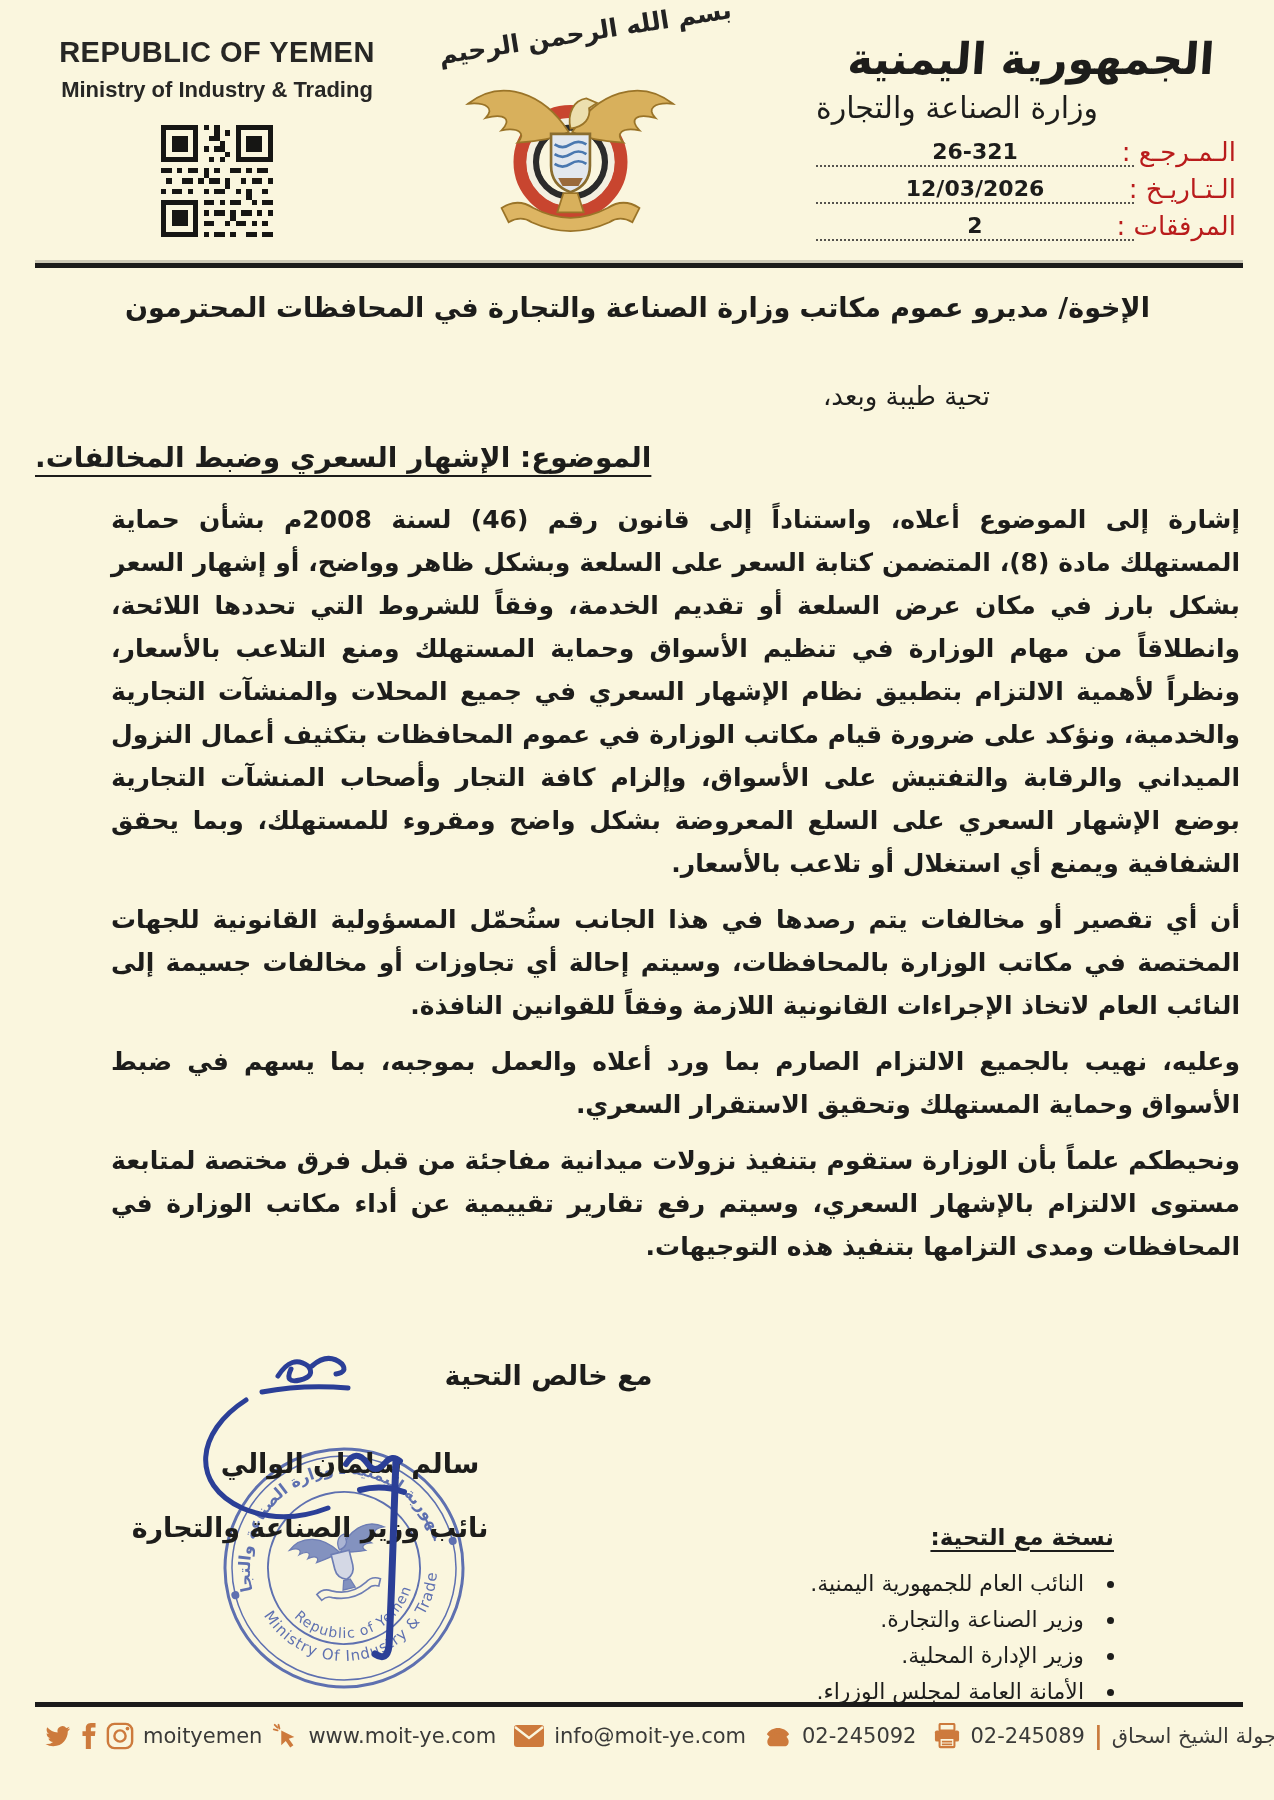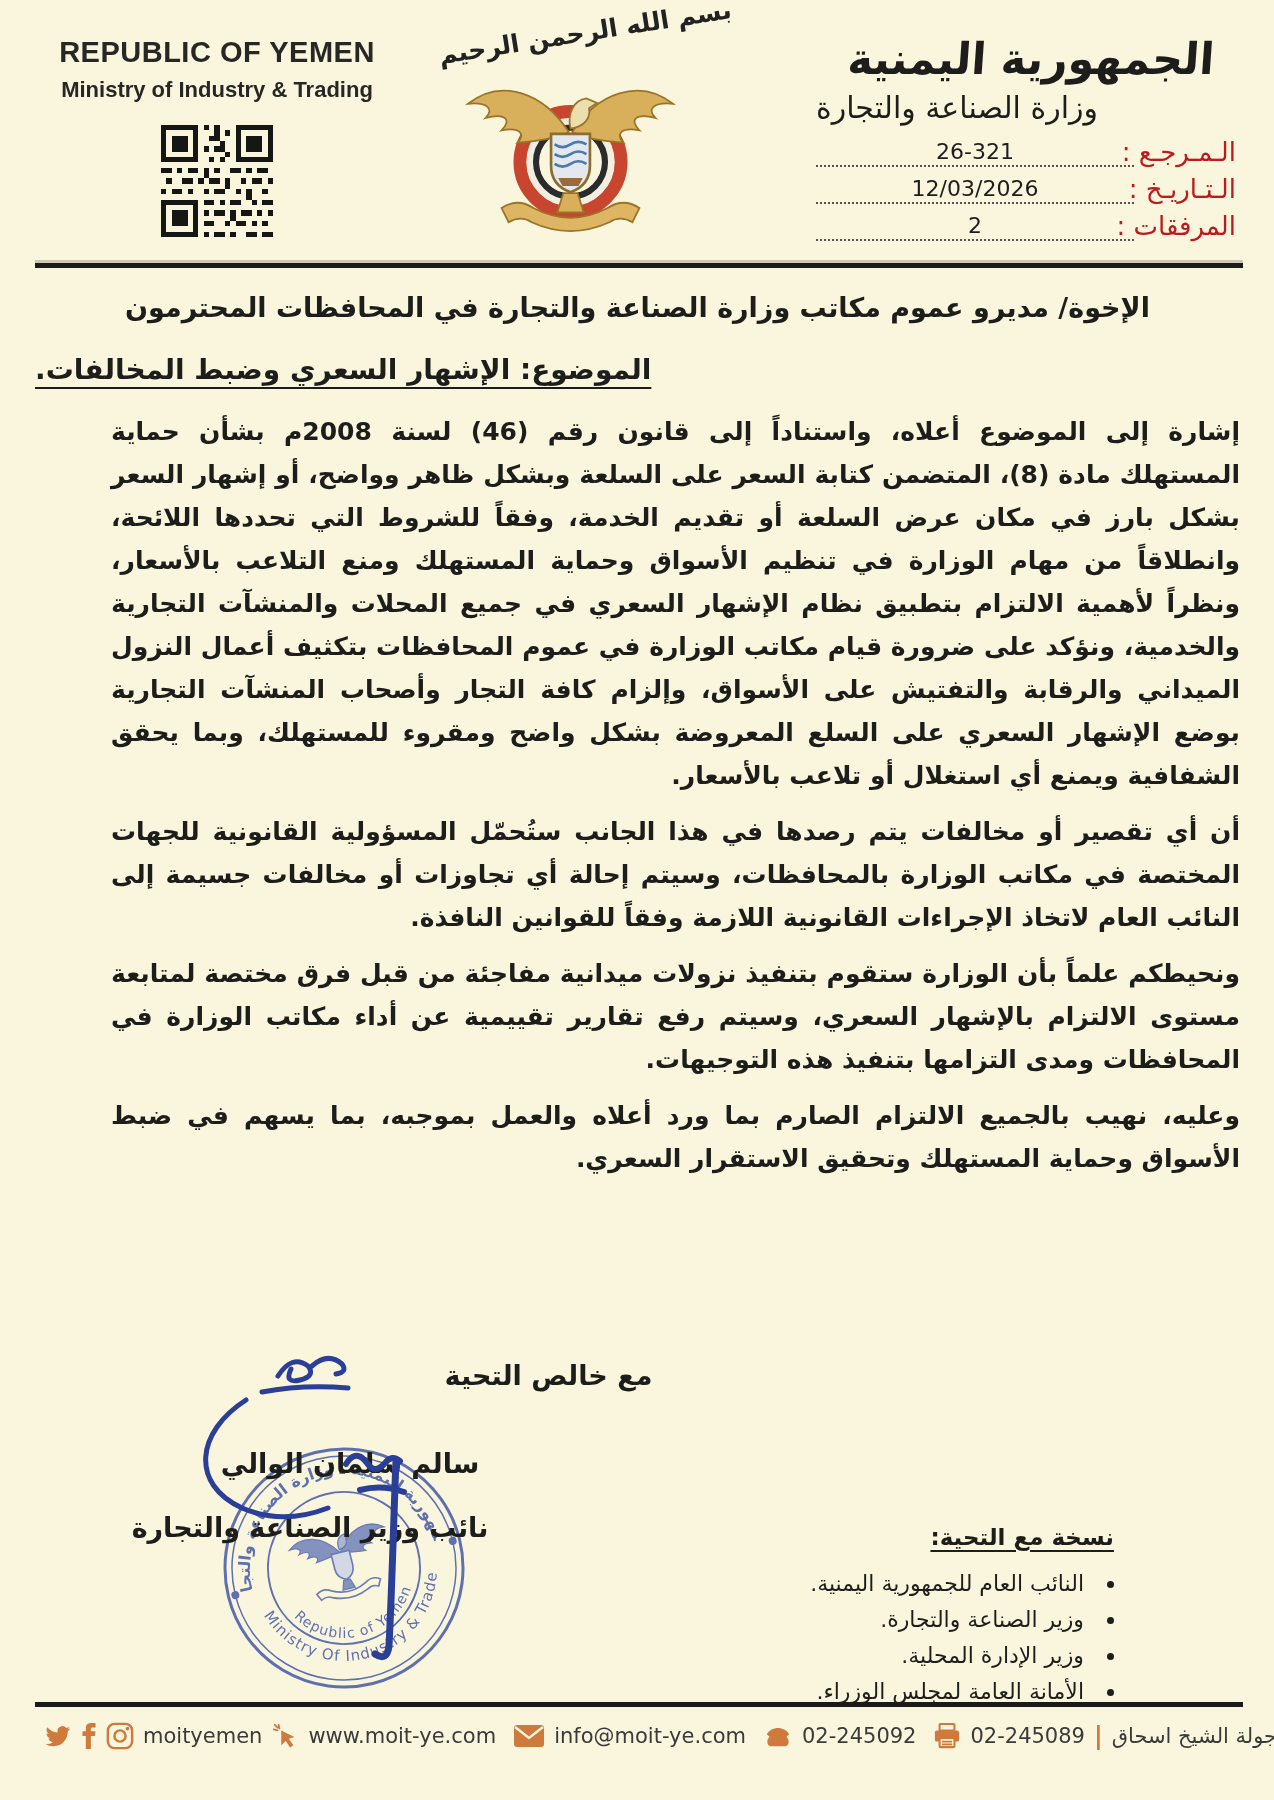--- a/index.html
+++ b/index.html
@@ -19,21 +19,21 @@
   .bismillah { display:inline-block; transform:rotate(-9deg); font-size:25px; font-weight:bold;
     color:#222; letter-spacing:1px; margin-right:-30px; }
   .emblem { margin-top:2px; }
   .hdr-right { position:absolute; right:28px; top:34px; width:430px; direction:rtl; }
   .ar-t1 { font-size:43px; font-weight:bold; text-align:center; transform:skewX(-4deg) scaleY(1.02); }
   .ar-t2 { font-size:30px; font-weight:400; text-align:left; margin-top:6px; }
   .fields { margin-top:12px; padding-right:10px; }
   .frow { display:flex; direction:rtl; align-items:flex-end; margin-top:7px; }
   .flabel { font-size:26px; color:#b91c1c; white-space:nowrap; width:102px; }
   .fvalue { flex:1; border-bottom:2px dotted #55534e; text-align:center;
-    font-size:22px; font-weight:normal; padding-bottom:1px; }
+    font-size:22px; font-weight:bold; padding-bottom:1px; }
   
   .rule { position:absolute; left:35px; right:31px; height:5px; background:#1b1b1a; }
   .rule-top { top:263px; box-shadow:0 -3px 0 #1b1b1a33; }
   .rule-bottom { top:1702px; }
   
   .letter { position:absolute; left:35px; right:34px; top:292px; direction:rtl; }
   .recipient { text-align:center; font-size:27px; font-weight:bold; }
   .greeting { margin-top:58px; text-align:right; padding-left:0; padding-right:0;
     margin-right:250px; font-size:26px; font-weight:500; }
   .circ-title { margin-top:56px; text-align:center; font-size:30px; font-weight:bold;
@@ -119,26 +119,27 @@
         <span class="flabel">المرفقات :</span>
         <span class="fvalue" dir="ltr">2</span>
       </div>
     </div>
   </div>
 
   <div class="rule rule-top"></div>
 
   <div class="letter">
     <div class="recipient">الإخوة/ مديرو عموم مكاتب وزارة الصناعة والتجارة في المحافظات المحترمون</div>
+    <div class="greeting">تحية طيبة وبعد،</div>
     <div class="subject"><span>الموضوع: الإشهار السعري وضبط المخالفات.</span></div>
     <div class="paras">
       <p>إشارة إلى الموضوع أعلاه، واستناداً إلى قانون رقم (46) لسنة 2008م بشأن حماية المستهلك مادة (8)، المتضمن كتابة السعر على السلعة وبشكل ظاهر وواضح، أو إشهار السعر بشكل بارز في مكان عرض السلعة أو تقديم الخدمة، وفقاً للشروط التي تحددها اللائحة، وانطلاقاً من مهام الوزارة في تنظيم الأسواق وحماية المستهلك ومنع التلاعب بالأسعار، ونظراً لأهمية الالتزام بتطبيق نظام الإشهار السعري في جميع المحلات والمنشآت التجارية والخدمية، ونؤكد على ضرورة قيام مكاتب الوزارة في عموم المحافظات بتكثيف أعمال النزول الميداني والرقابة والتفتيش على الأسواق، وإلزام كافة التجار وأصحاب المنشآت التجارية بوضع الإشهار السعري على السلع المعروضة بشكل واضح ومقروء للمستهلك، وبما يحقق الشفافية ويمنع أي استغلال أو تلاعب بالأسعار.</p>
       <p>أن أي تقصير أو مخالفات يتم رصدها في هذا الجانب ستُحمّل المسؤولية القانونية للجهات المختصة في مكاتب الوزارة بالمحافظات، وسيتم إحالة أي تجاوزات أو مخالفات جسيمة إلى النائب العام لاتخاذ الإجراءات القانونية اللازمة وفقاً للقوانين النافذة.</p>
+      <p>وعليه، نهيب بالجميع الالتزام الصارم بما ورد أعلاه والعمل بموجبه، بما يسهم في ضبط الأسواق وحماية المستهلك وتحقيق الاستقرار السعري.</p>
       <p>ونحيطكم علماً بأن الوزارة ستقوم بتنفيذ نزولات ميدانية مفاجئة من قبل فرق مختصة لمتابعة مستوى الالتزام بالإشهار السعري، وسيتم رفع تقارير تقييمية عن أداء مكاتب الوزارة في المحافظات ومدى التزامها بتنفيذ هذه التوجيهات.</p>
-      <p>وعليه، نهيب بالجميع الالتزام الصارم بما ورد أعلاه والعمل بموجبه، بما يسهم في ضبط الأسواق وحماية المستهلك وتحقيق الاستقرار السعري.</p>
     </div>
   </div>
 
   <div class="closing">مع خالص التحية</div>
 
   <div class="signer-name" dir="rtl">سالم سلمان الوالي</div>
   <div class="signer-title" dir="rtl">نائب وزير الصناعة والتجارة</div>
 
   <svg class="stamp" width="252" height="252" viewBox="0 0 252 252">
     <g stroke="#3c53a6" fill="none">

